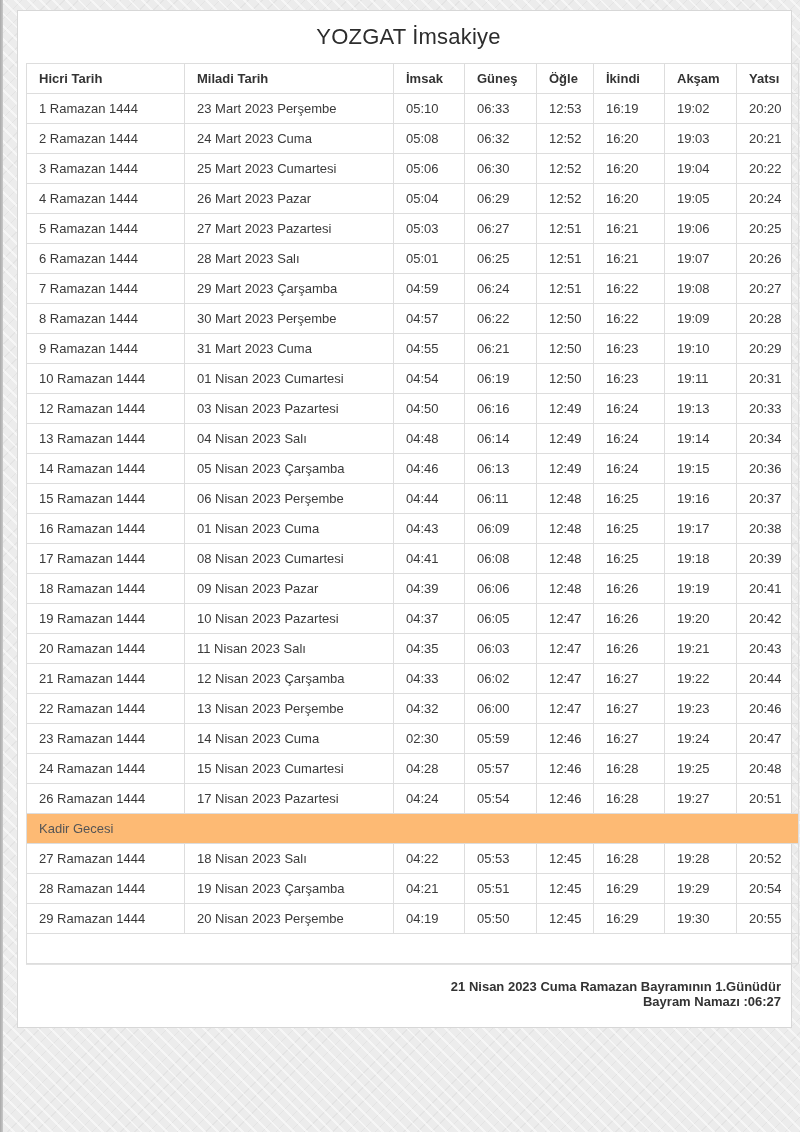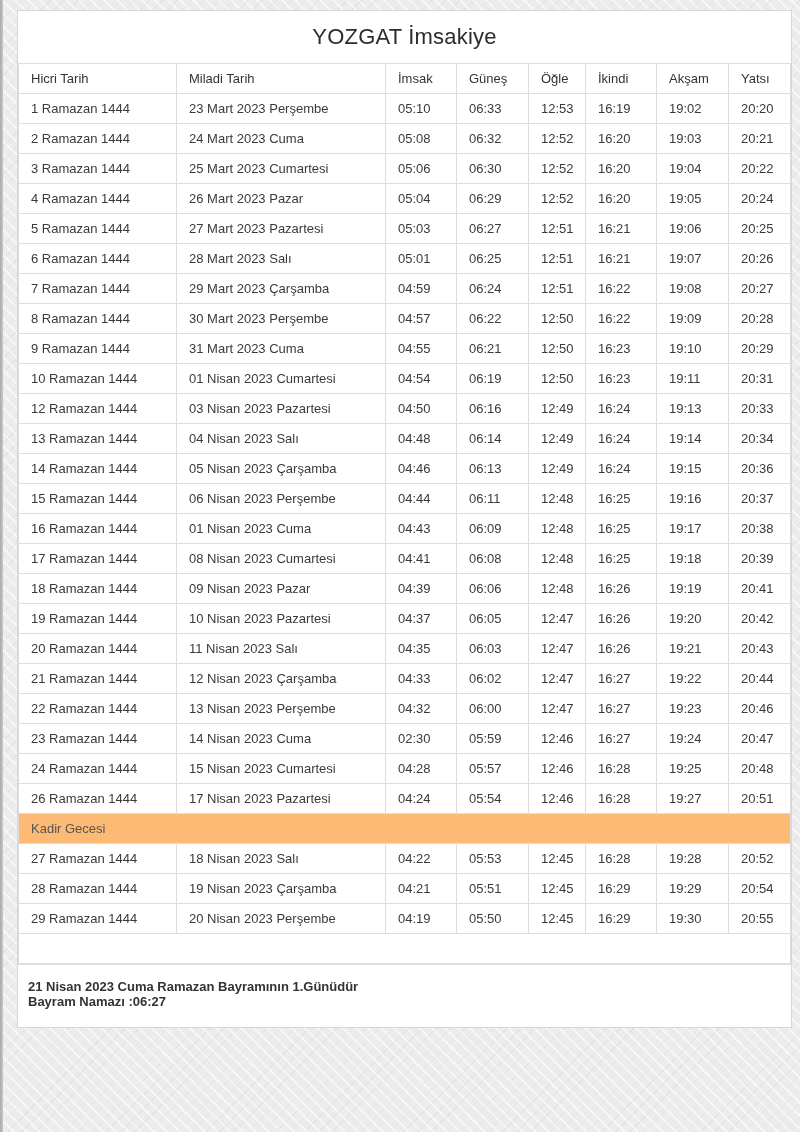--- a/index.html
+++ b/index.html
@@ -14,20 +14,21 @@
   }
   .edge-strip {
     position: absolute; left: 0; top: 0; width: 3px; height: 1132px;
     background: linear-gradient(to right, #a9a9a9, #c9c9c9);
   }
   .card {
     position: absolute;
     left: 17px; top: 10px; width: 775px;
     background: #ffffff;
     border: 1px solid #d7d7d7;
+    padding-left: 8px;
   }
   .title-wrap {
     height: 52px;
     display: flex; align-items: center; justify-content: center;
   }
   .page-title {
     font-size: 22px;
     font-weight: 400;
     color: #2d2d2d;
     letter-spacing: .2px;
@@ -40,31 +41,31 @@
     color: #3a3a3a;
   }
   table.imsakiye th, table.imsakiye td {
     border: 1px solid #dddddd;
     padding: 7px 6px 7px 12px;
     text-align: left;
     height: 30px;
     white-space: nowrap;
     overflow: hidden;
   }
-  table.imsakiye th { font-weight: 400; color: #333333; }
+  table.imsakiye th { font-weight: 700; color: #333333; }
   td.kadir {
     text-align: center;
     color: #555555;
     padding-left: 6px;
   }
   tr.spacer-row td { height: 30px; border-left: 1px solid #dddddd; border-right: 1px solid #dddddd; }
   .footer-box {
     border-top: 1px solid #e2e2e2;
     padding: 14px 10px 18px 10px;
-    text-align: left;
+    text-align: right;
   }
   .footer-box p {
     font-size: 13px;
     font-weight: 700;
     color: #333333;
   }
   .footer-box p + p { }
 </style>
 </head>
 <body>

